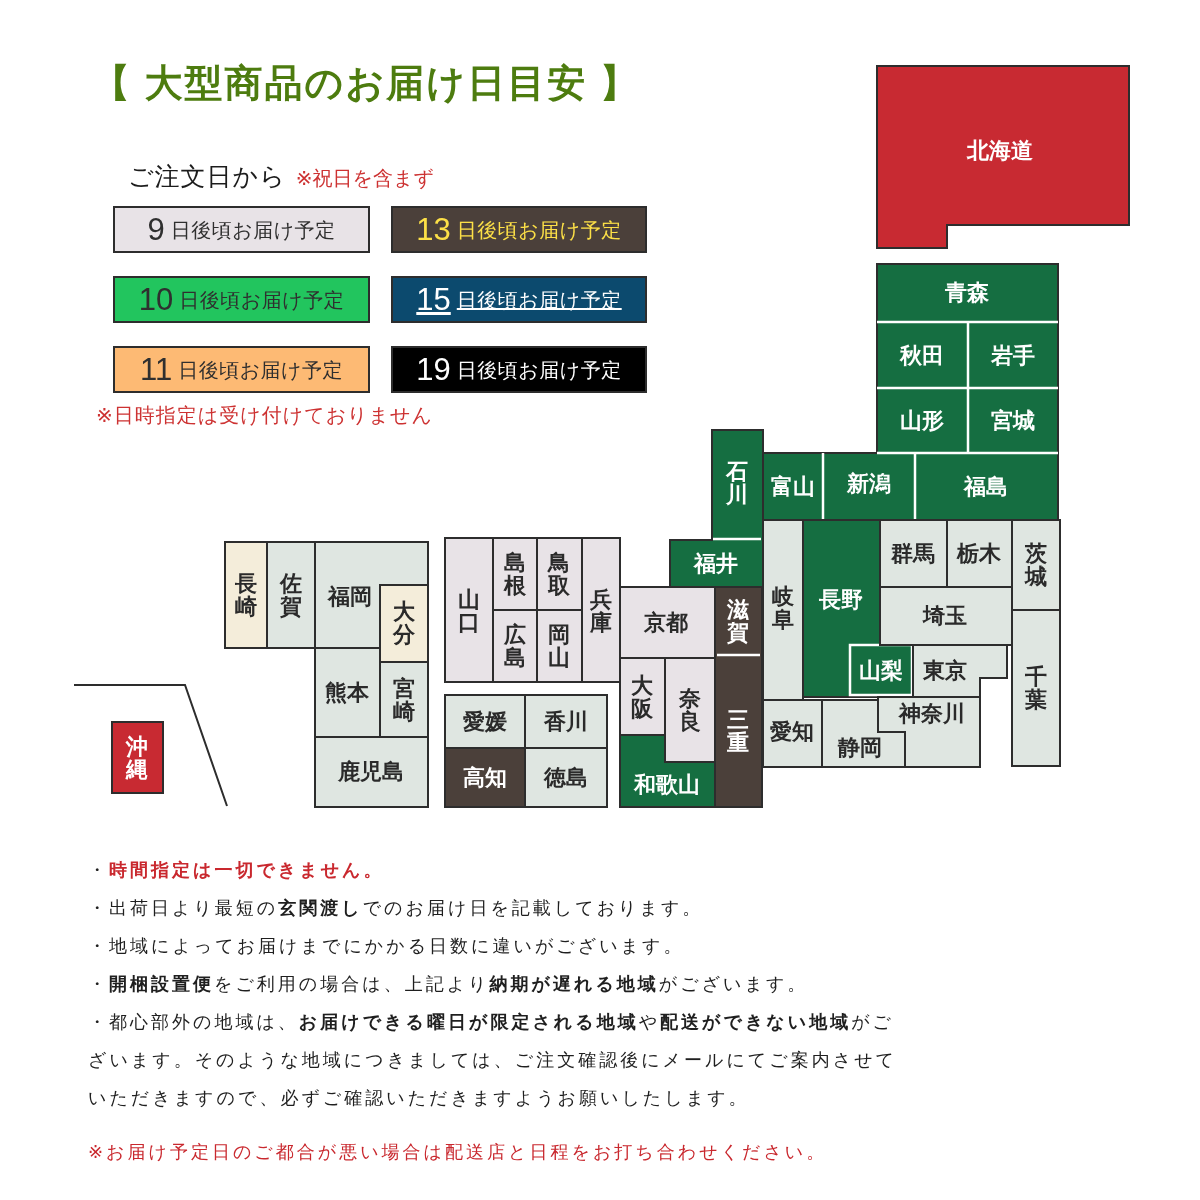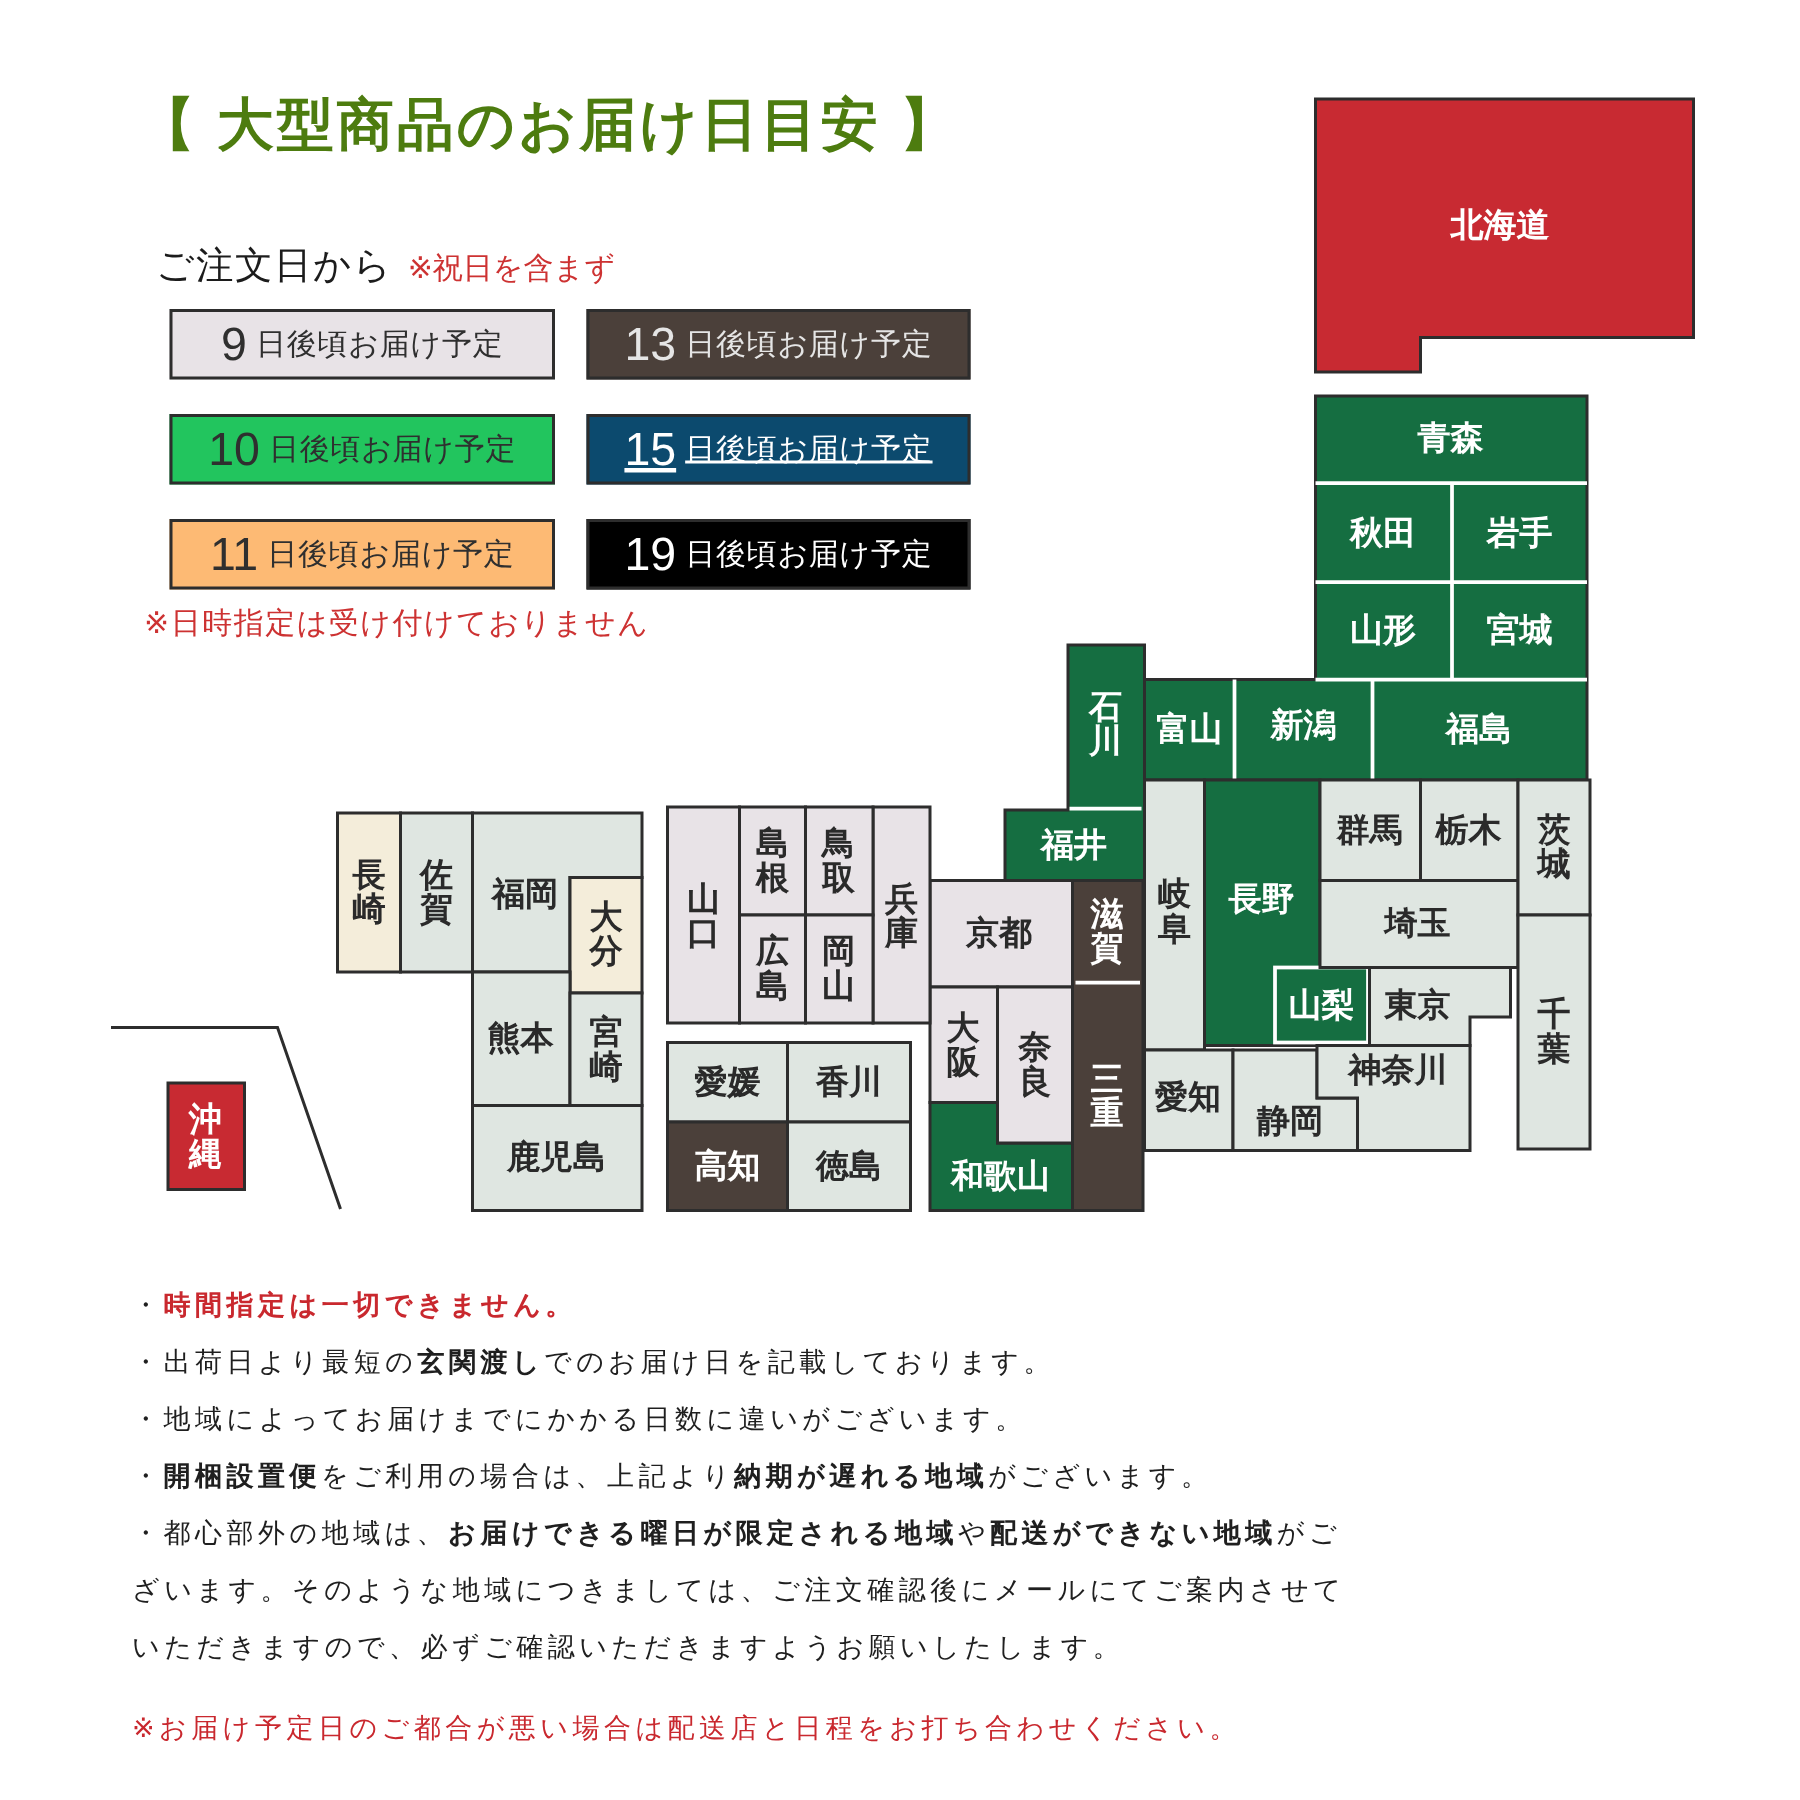--- a/index.html
+++ b/index.html
@@ -1,20 +1,20 @@
 <!DOCTYPE html>
 <html><head>
 <meta charset="utf-8">
 <style>
   html,body{margin:0;padding:0;background:#fff;}
   body{width:1200px;height:1200px;position:relative;overflow:hidden;
        font-family:"Liberation Sans","DejaVu Sans",sans-serif;color:#1f1f1f;}
   .abs{position:absolute;}
   #page-title{left:92px;top:58px;font-size:38px;font-weight:bold;letter-spacing:2px;color:#4d7c0f;}
-  #legend-heading{left:104px;top:160px;font-size:25px;letter-spacing:1px;color:#1c1c1c;}
+  #legend-heading{left:128px;top:160px;font-size:25px;letter-spacing:1px;color:#1c1c1c;}
   #legend-heading .note{font-size:20px;color:#cd3232;margin-left:10px;letter-spacing:0;}
   #legend-grid{left:113px;top:206px;display:grid;grid-template-columns:257px 256px;
                column-gap:21px;row-gap:23px;}
   .legend-box{height:47px;box-sizing:border-box;border:2px solid #2d2d2d;
               display:flex;align-items:center;justify-content:center;}
   .legend-box .num{font-size:31px;font-weight:normal;margin-right:6px;line-height:1;}
   .legend-box .lbl{font-size:20px;letter-spacing:0.5px;line-height:1;}
   #legend-footnote{left:96px;top:402px;font-size:20px;color:#cd3232;letter-spacing:1px;}
   #map-svg{position:absolute;left:0;top:0;width:1200px;height:1200px;}
   #map-svg text{font-family:"Liberation Sans","DejaVu Sans",sans-serif;font-size:22px;font-weight:600;}
@@ -30,21 +30,21 @@
 
 <div class="abs" id="page-title">【 大型商品のお届け日目安 】</div>
 
 <div class="abs" id="legend-heading"><span>ご注文日から</span><span class="note">※祝日を含まず</span></div>
 
 <div class="abs" id="legend-grid">
   <div class="legend-box" style="background: rgb(232, 227, 231); color: rgb(47, 47, 47);">
       <span class="num">9</span>
       <span class="lbl">日後頃お届け予定</span>
     </div>
-  <div class="legend-box" style="background: rgb(75, 64, 58); color: #e5e5e5;">
+  <div class="legend-box" style="background: rgb(75, 64, 58); color: #fde047;">
       <span class="num">13</span>
       <span class="lbl">日後頃お届け予定</span>
     </div>
   <div class="legend-box" style="background: #22c55e; color: rgb(47, 47, 47);">
       <span class="num">10</span>
       <span class="lbl">日後頃お届け予定</span>
     </div>
   <div class="legend-box" style="background: #0c4a6e; color: rgb(255, 255, 255); text-decoration: underline;">
       <span class="num">15</span>
       <span class="lbl">日後頃お届け予定</span>

